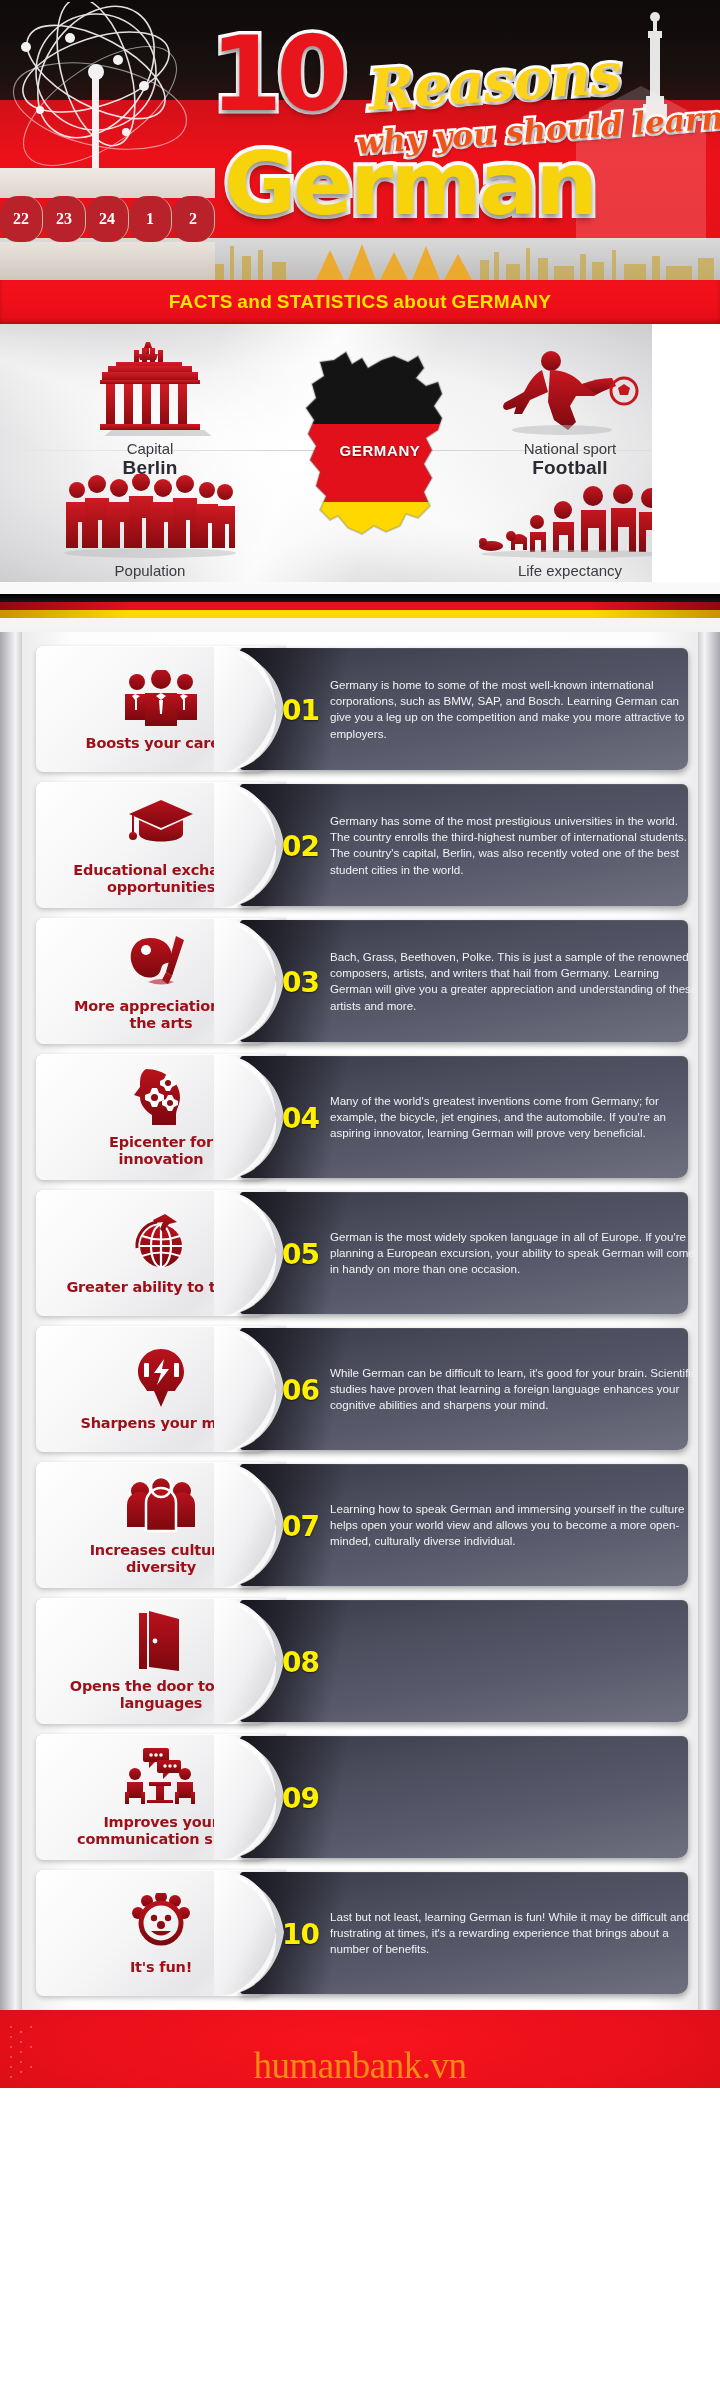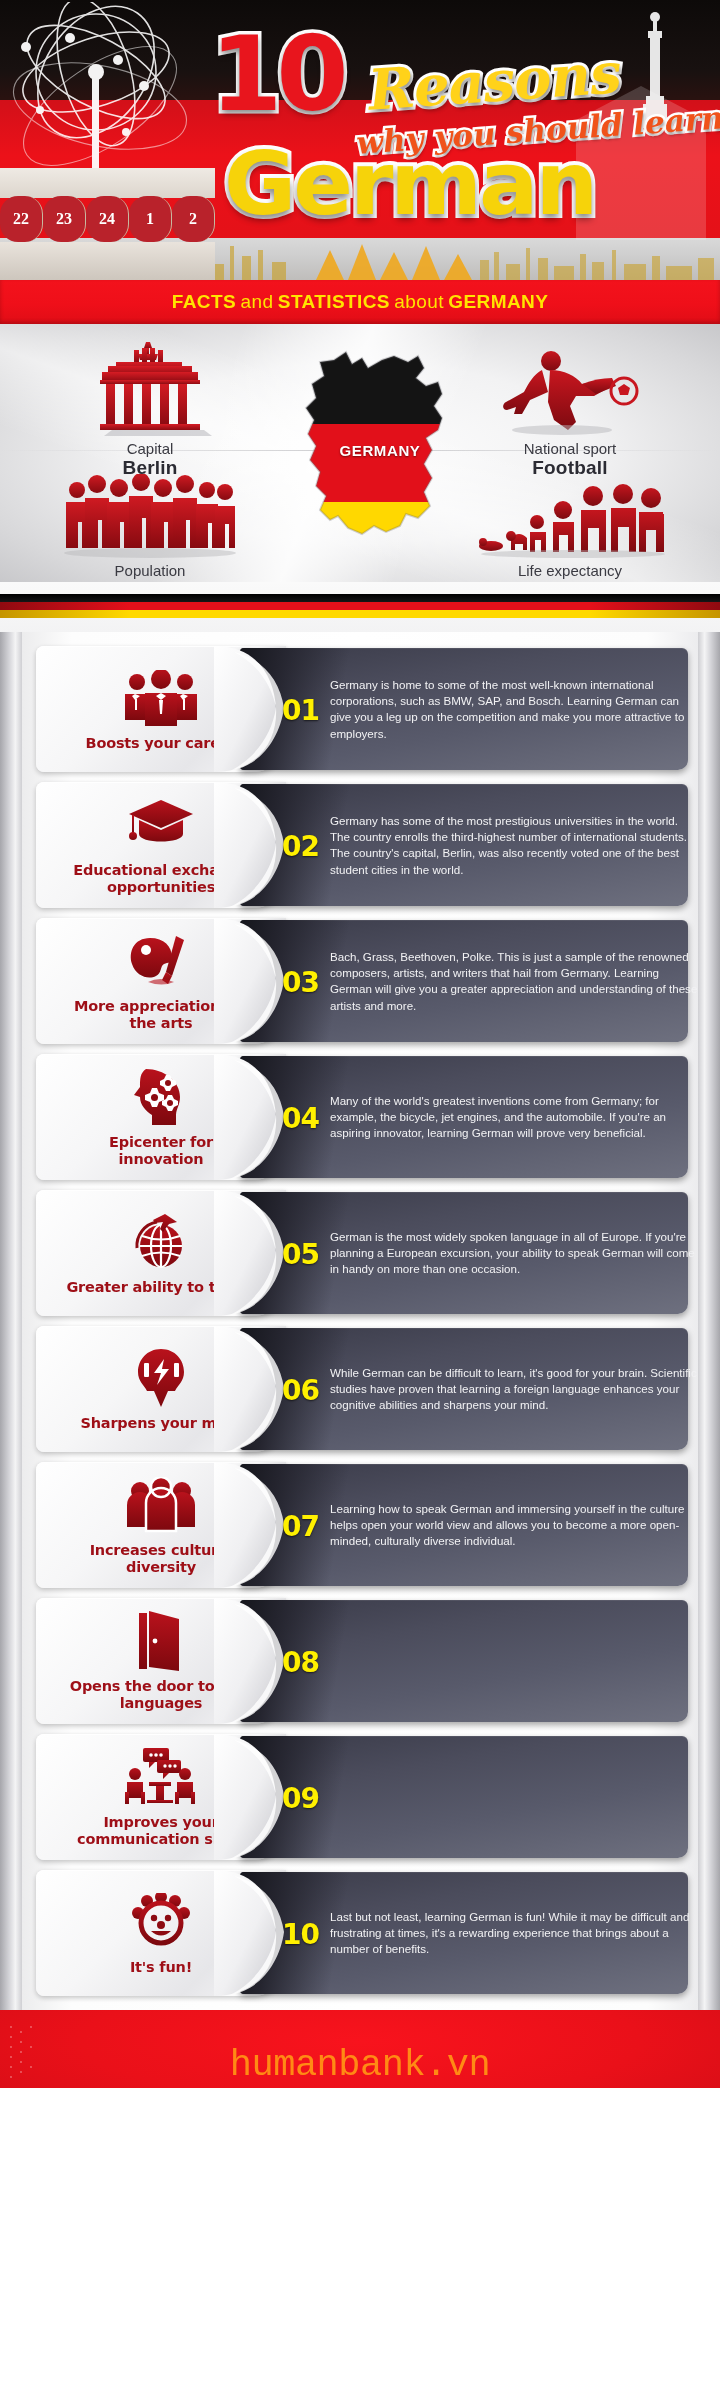--- a/index.html
+++ b/index.html
@@ -83,25 +83,25 @@
   }
 
   
   .facts-banner {
     position:relative; width:720px; height:44px;
     background:linear-gradient(180deg,#f3121c 0%,#ef0f19 55%,#e00d16 100%);
     display:flex; align-items:center; justify-content:center;
     box-shadow:inset 0 -2px 4px rgba(0,0,0,.22);
   }
   .facts-banner .ft { font-size:19px; letter-spacing:.4px; color:#ffe400; font-weight:bold; }
-  .facts-banner .ft.lite { font-weight:normal; color:#ffe400; }
+  .facts-banner .ft.lite { font-weight:bold; color:#ffe400; }
 
   
   .stats {
-    position:relative; width:720px; height:258px;
+    position:relative; width:652px; height:258px;
     background:
       radial-gradient(ellipse 520px 200px at 50% 50%, #fdfdfd 0%, #f2f2f3 45%, #d8d8da 78%, #c3c3c6 100%);
     overflow:hidden;
   }
   .stats:before{
     content:""; position:absolute; inset:0;
     background:
       linear-gradient(110deg, rgba(255,255,255,0) 30%, rgba(255,255,255,.85) 46%, rgba(255,255,255,0) 60%),
       linear-gradient(200deg, rgba(255,255,255,0) 40%, rgba(255,255,255,.6) 55%, rgba(255,255,255,0) 70%);
     pointer-events:none;
@@ -194,21 +194,21 @@
     font-family:"Liberation Sans", sans-serif;
   }
 
   
   .footer {
     position:relative; width:720px; height:78px;
     background:radial-gradient(ellipse 620px 130px at 50% 40%, #f8131d 0%, #ea1019 45%, #c80c14 100%);
     display:flex; align-items:center; justify-content:center;
   }
   .footer .site {
-    font-family:Liberation Mono, monospace; font-size:37px; color:#ff8a14; letter-spacing:-.5px;margin-top:32px;
+    font-family:Liberation Serif, serif; font-size:37px; color:#ff8a14; letter-spacing:-.5px;margin-top:32px;
   }
   .dotgrid{ position:absolute; left:8px; top:14px; width:60px; height:56px; opacity:.35; }
 </style>
 </head>
 <body>
 
 <div class="header">
   <div class="hdr-black"></div>
   <div class="hdr-red"></div>
   <div class="hdr-gold"></div>

